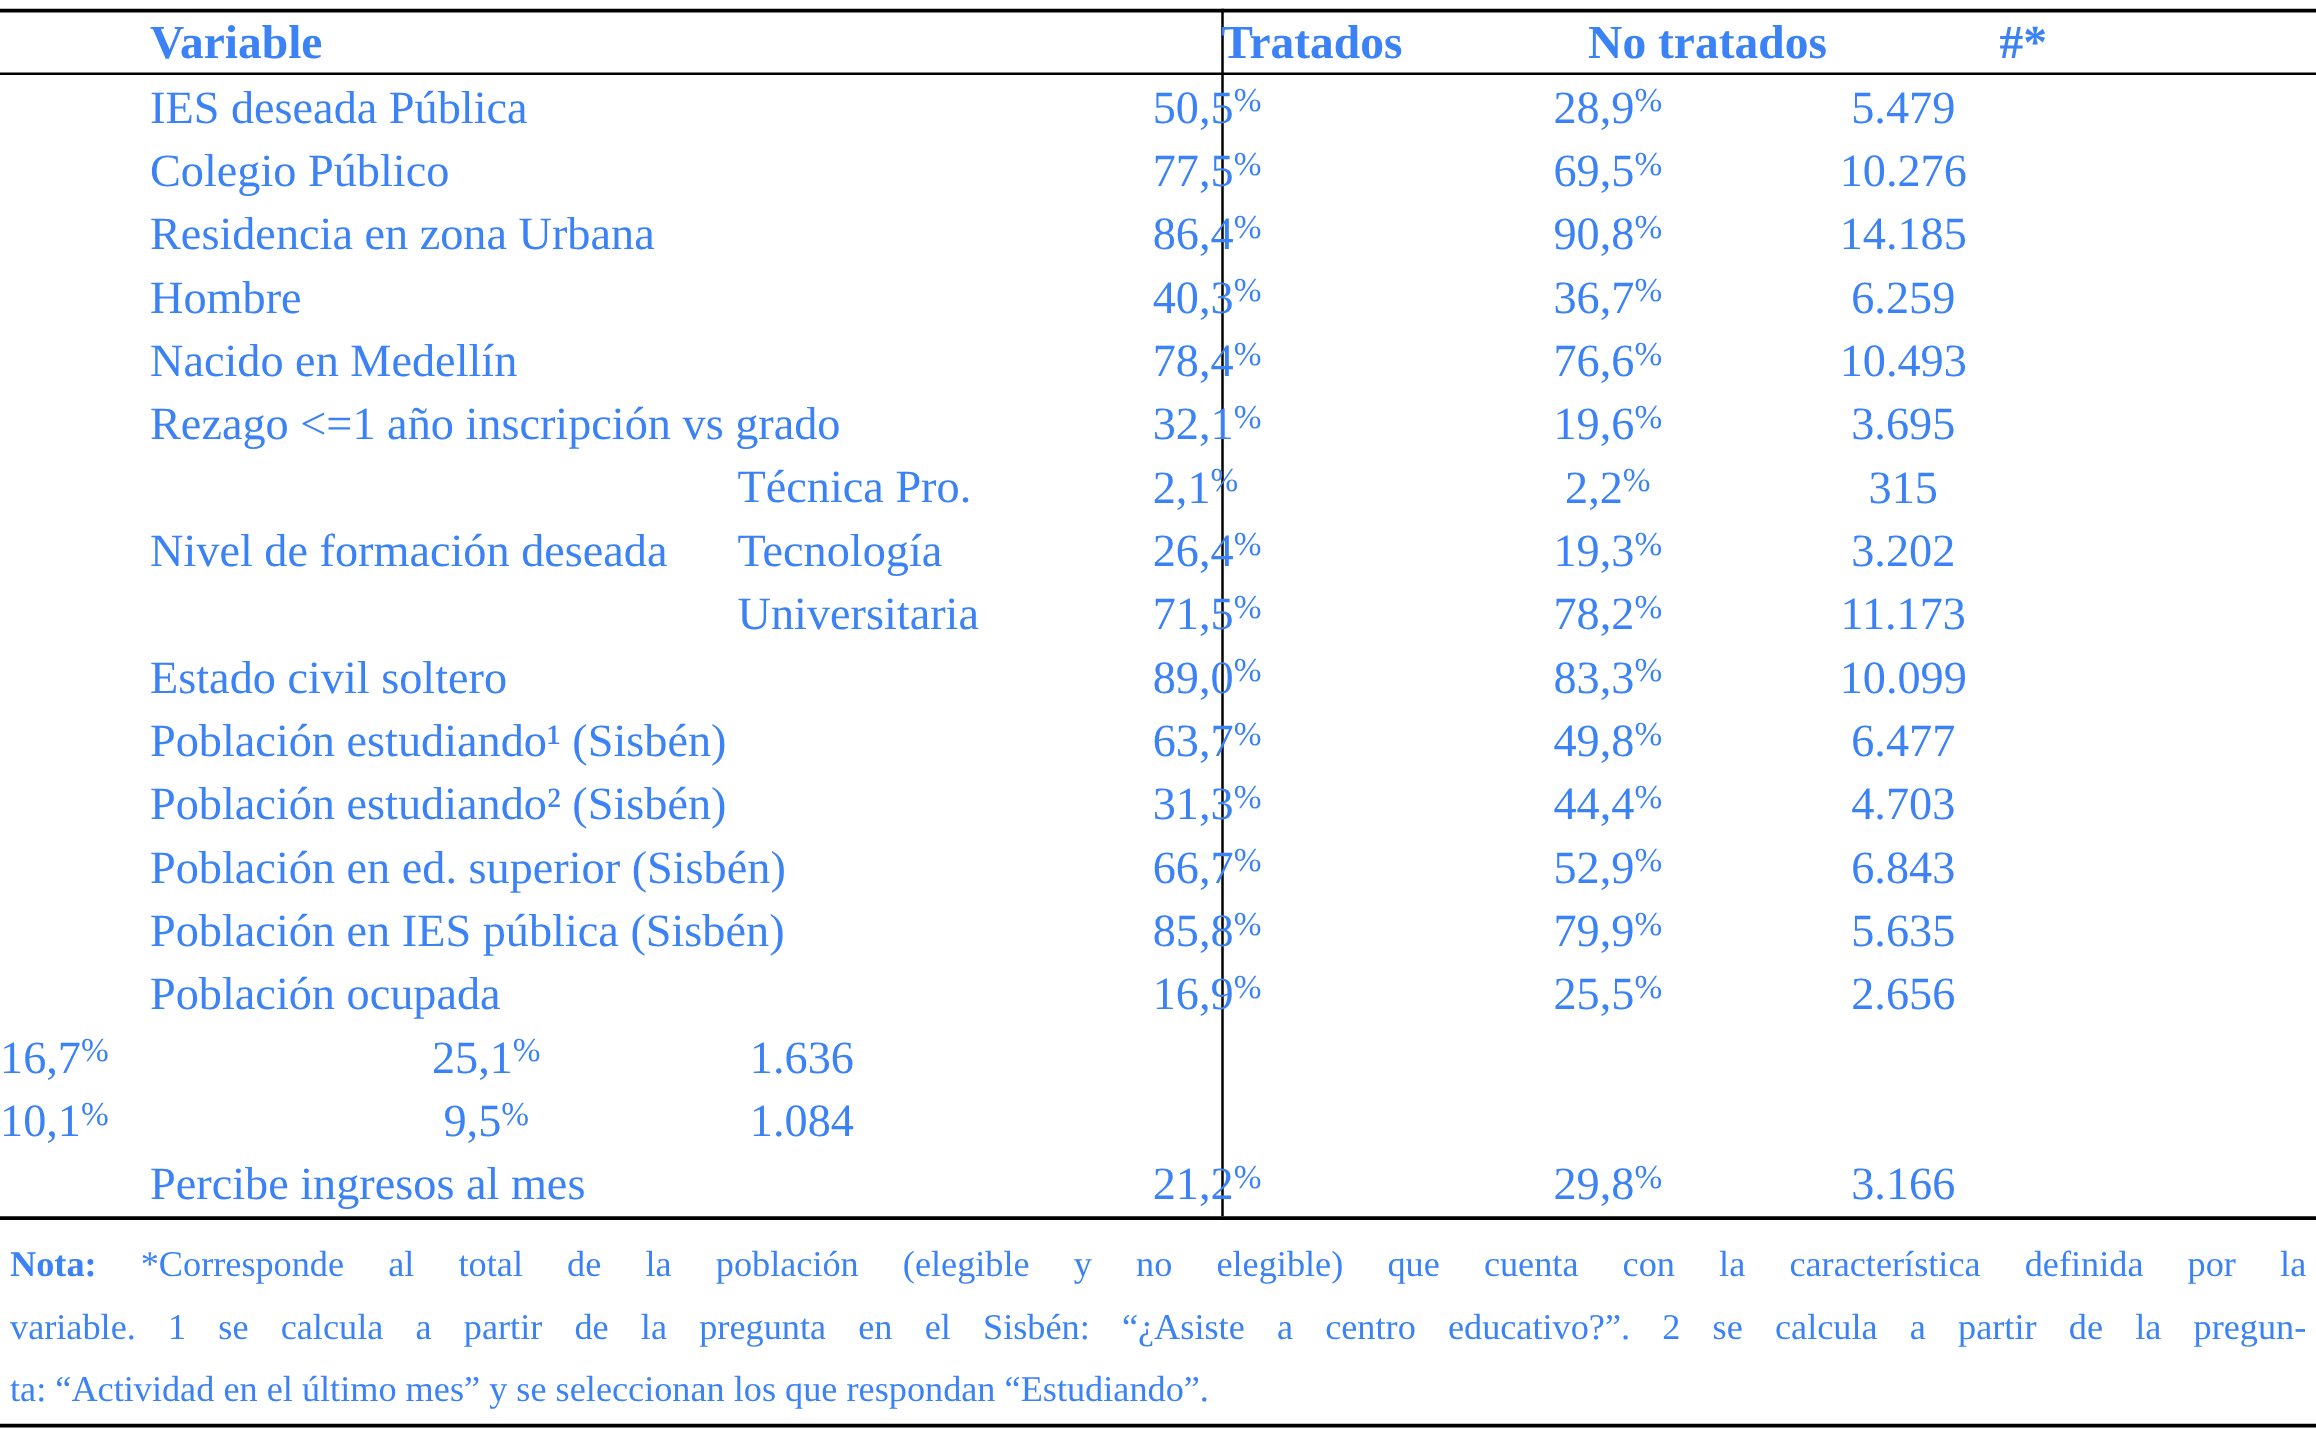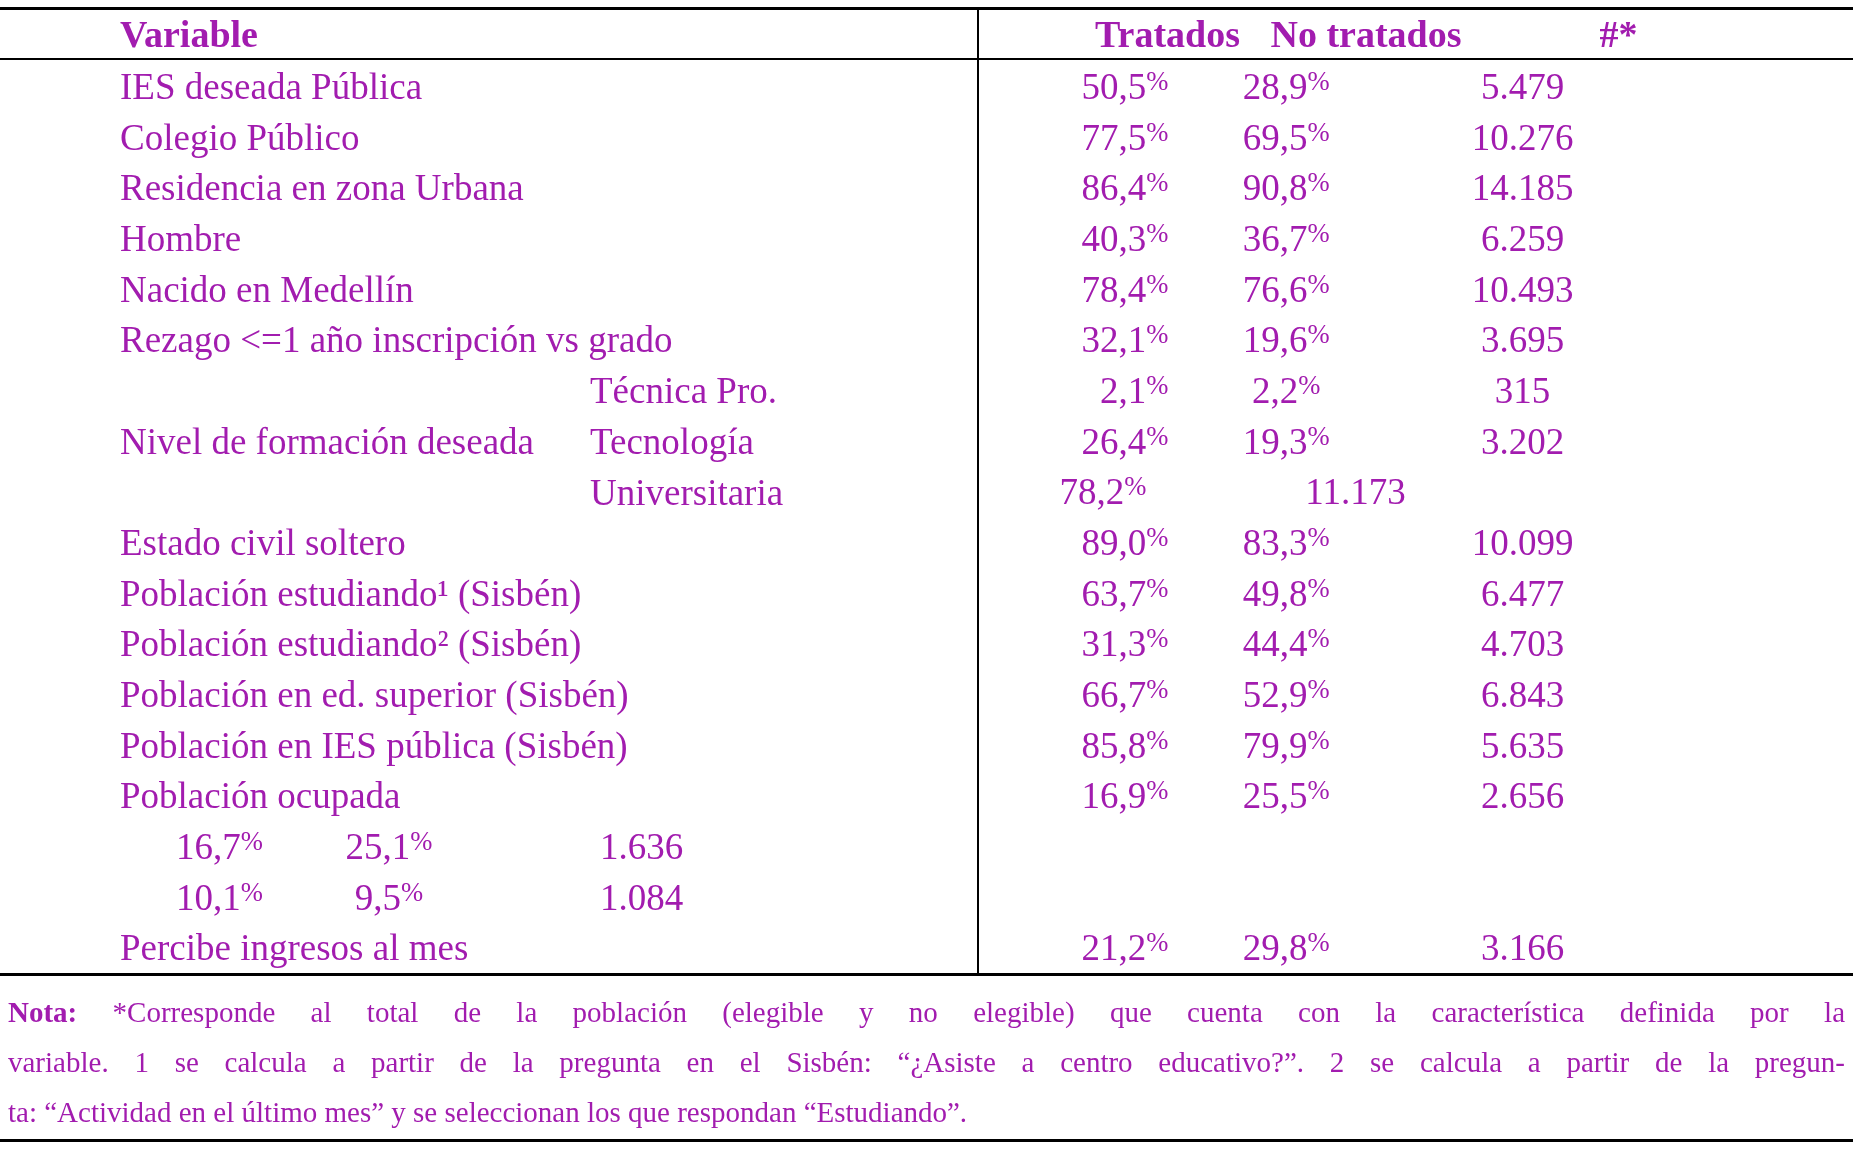--- a/index.html
+++ b/index.html
@@ -1,21 +1,21 @@
 <!DOCTYPE html>
 <html><head>
 <meta charset="utf-8">
 <style>
   html, body { margin: 0; padding: 0; background: #ffffff; }
   .page {
     position: relative;
     width: 1853px;
     height: 1150px;
     background: #ffffff;
-    color: #a21caf;
+    color: #3b82f6;
     font-family: "Liberation Serif", serif;
     overflow: hidden;
   }
   .rule { position: absolute; left: 0; width: 1853px; background: #000000; }
   #rule-top    { top: 7px;    height: 3px; }
   #rule-header { top: 58px;   height: 2px; }
   #rule-note   { top: 973px;  height: 3px; }
   #rule-bottom { top: 1139px; height: 3px; }
   .vrule {
     position: absolute;
@@ -24,21 +24,21 @@
     background: #000000;
   }
   .header-row {
     position: absolute;
     top: 9px; left: 0;
     width: 1853px; height: 49px;
     display: flex; align-items: center;
     font-weight: bold; font-size: 38px;
   }
   .c1 { width: 977px; padding-left: 120px; box-sizing: border-box; position: relative; }
-  .c2 { width: 263px; text-align: right; }
+  .c2 { width: 263px; text-align: left; }
   .c3 { width: 252px; text-align: center; }
   .c4 { width: 253px; text-align: center; }
   .c5 { flex: 1; }
   .tbody {
     position: absolute;
     top: 61px; left: 0;
     width: 1641px; height: 912px;
     display: flex; flex-direction: column;
   }
   .trow {
@@ -127,20 +127,21 @@
       </div>
       <div class="trow">
         <div class="c1"><span class="main">Nivel de formación deseada</span><span class="sub">Tecnología</span></div>
         <div class="c2">26,4<span class="pct">%</span></div>
         <div class="c3">19,3<span class="pct">%</span></div>
         <div class="c4">3.202</div>
         <div class="c5"></div>
       </div>
       <div class="trow">
         <div class="c1"><span class="main"></span><span class="sub">Universitaria</span></div>
+        <div class="c2">71,5<span class="pct">%</span></div>
         <div class="c3">78,2<span class="pct">%</span></div>
         <div class="c4">11.173</div>
         <div class="c5"></div>
       </div>
       <div class="trow">
         <div class="c1"><span class="main">Estado civil soltero</span></div>
         <div class="c2">89,0<span class="pct">%</span></div>
         <div class="c3">83,3<span class="pct">%</span></div>
         <div class="c4">10.099</div>
         <div class="c5"></div>

